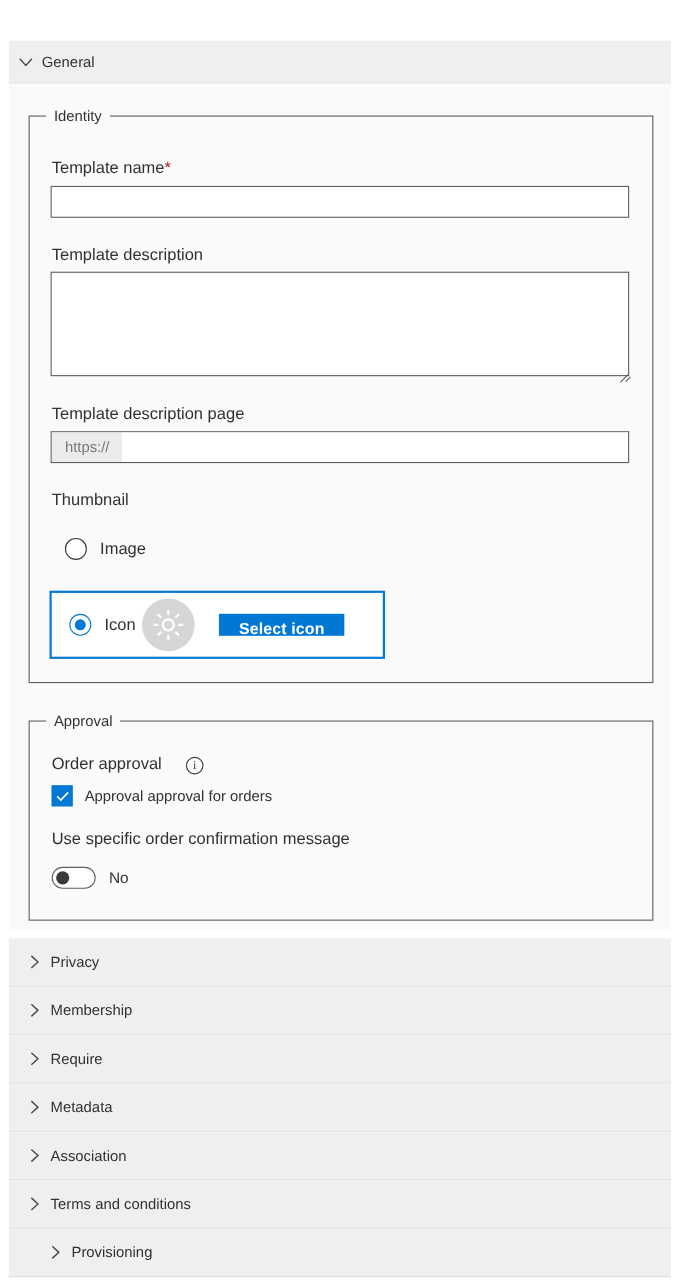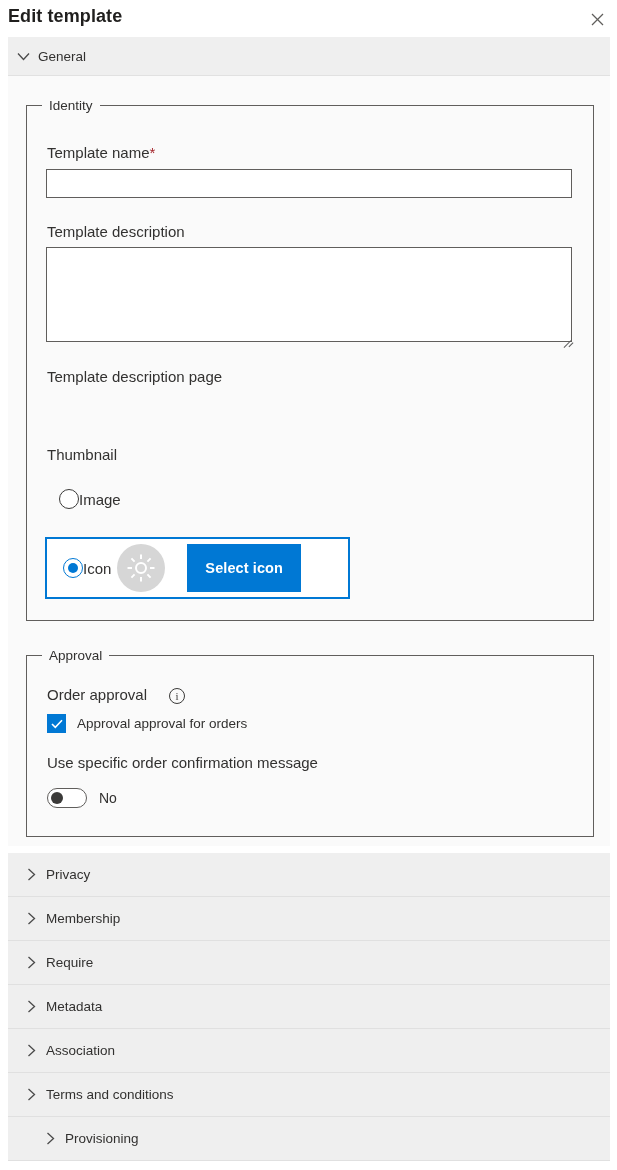--- a/index.html
+++ b/index.html
@@ -101,36 +101,36 @@
   .radio-row { position: absolute; display: flex; align-items: center; cursor: pointer; }
   .radio {
     width: 20px; height: 20px; border-radius: 50%;
     border: 1.6px solid #3b3a39; background: #ffffff;
     display: flex; align-items: center; justify-content: center; flex: none;
   }
   .radio.checked { border-color: #0078d4; }
   .radio.checked::after {
     content: ""; width: 10px; height: 10px; border-radius: 50%; background: #0078d4;
   }
-  .radio-label { font-size: 15px; color: #323130; }
+  .radio-label { font-size: 15px; color: #323130; margin-left: 12px; }
 
   
   .icon-option {
     position: absolute;
     border: 2px solid #0078d4; background: #ffffff;
     display: flex; align-items: center;
   }
   .thumb-circle {
     width: 48px; height: 48px; border-radius: 50%; background: #d6d6d6;
     display: flex; align-items: center; justify-content: center; flex: none;
   }
   .btn-primary {
     background: #0078d4; color: #ffffff; border: none;
     font-family: "Liberation Sans", sans-serif; font-size: 14.5px; font-weight: 700;
-    height: 48px; padding: 6px 18px; cursor: pointer; letter-spacing: .1px;
+    height: 20px; padding: 6px 18px; cursor: pointer; letter-spacing: .1px;
   }
 
   
   .cb-row { position: absolute; display: flex; align-items: center; cursor: pointer; }
   .cbox {
     width: 19px; height: 19px; background: #0078d4; border: 1px solid #0078d4;
     display: flex; align-items: center; justify-content: center; flex: none;
   }
   .cb-label { font-size: 13.5px; color: #323130; margin-left: 11px; }
 
@@ -160,29 +160,20 @@
     border-bottom: 1px solid #e0e0e0;
   }
   .acc-row .chev { width: 30px; display: flex; align-items: center; justify-content: center; color: #4a4a4a; margin-left: 8px; }
   .acc-row .alabel { font-size: 13.5px; color: #323130; }
 </style>
 </head>
 <body>
 
 <div class="panel">
 
-  <div class="header">
-    <div class="header-title">Edit template</div>
-    <button class="close-btn" aria-label="Close">
-      <svg width="13" height="13" viewBox="0 0 13 13">
-        <line x1="1" y1="1" x2="12" y2="12" stroke="#605e5c" stroke-width="1.2"></line>
-        <line x1="12" y1="1" x2="1" y2="12" stroke="#605e5c" stroke-width="1.2"></line>
-      </svg>
-    </button>
-  </div>
 
   <div class="section-head" style="top:37px;">
     <span class="chev">
       <svg width="13" height="9" viewBox="0 0 13 9">
         <polyline points="1,1.5 6.5,7.5 12,1.5" fill="none" stroke="#4a4a4a" stroke-width="1.3"></polyline>
       </svg>
     </span>
     <span class="slabel">General</span>
   </div>
 
@@ -197,20 +188,24 @@
       <input class="txt-input" style="left: 19px; top: 63px; width: 526px; height: 29px;" value="" placeholder="">
 
       <div class="fld-label" style="left:20px; top:117px;">Template description</div>
       <textarea class="txt-area" style="left: 19px; top: 141px; width: 526px; height: 95px;" placeholder=""></textarea>
       <div class="resize-grip" style="left:533px; top:224px;">
         <i style="top:10px; width:10px; right:1px; transform:rotate(-45deg);"></i>
         <i style="top:10px; width:6px; right:1px; transform:rotate(-45deg) translate(0,3px);"></i>
       </div>
 
       <div class="fld-label" style="left:20px; top:262px;">Template description page</div>
+      <div class="url-wrap" style="left:19px; top:286px; width:526px; height:29px;">
+        <div class="url-prefix">https://</div>
+        <input class="url-input" value="" placeholder="" style="">
+      </div>
 
       <div class="fld-label" style="left:20px; top:340px;">Thumbnail</div>
 
       <div class="radio-row" style="left:32px; top:383px;">
         <span class="radio"></span>
         <span class="radio-label">Image</span>
       </div>
 
       <div class="icon-option" style="left:18px; top:431px; width:305px; height:62px;">
         <div class="radio-row" style="position:relative; left:16px; top:0;">

